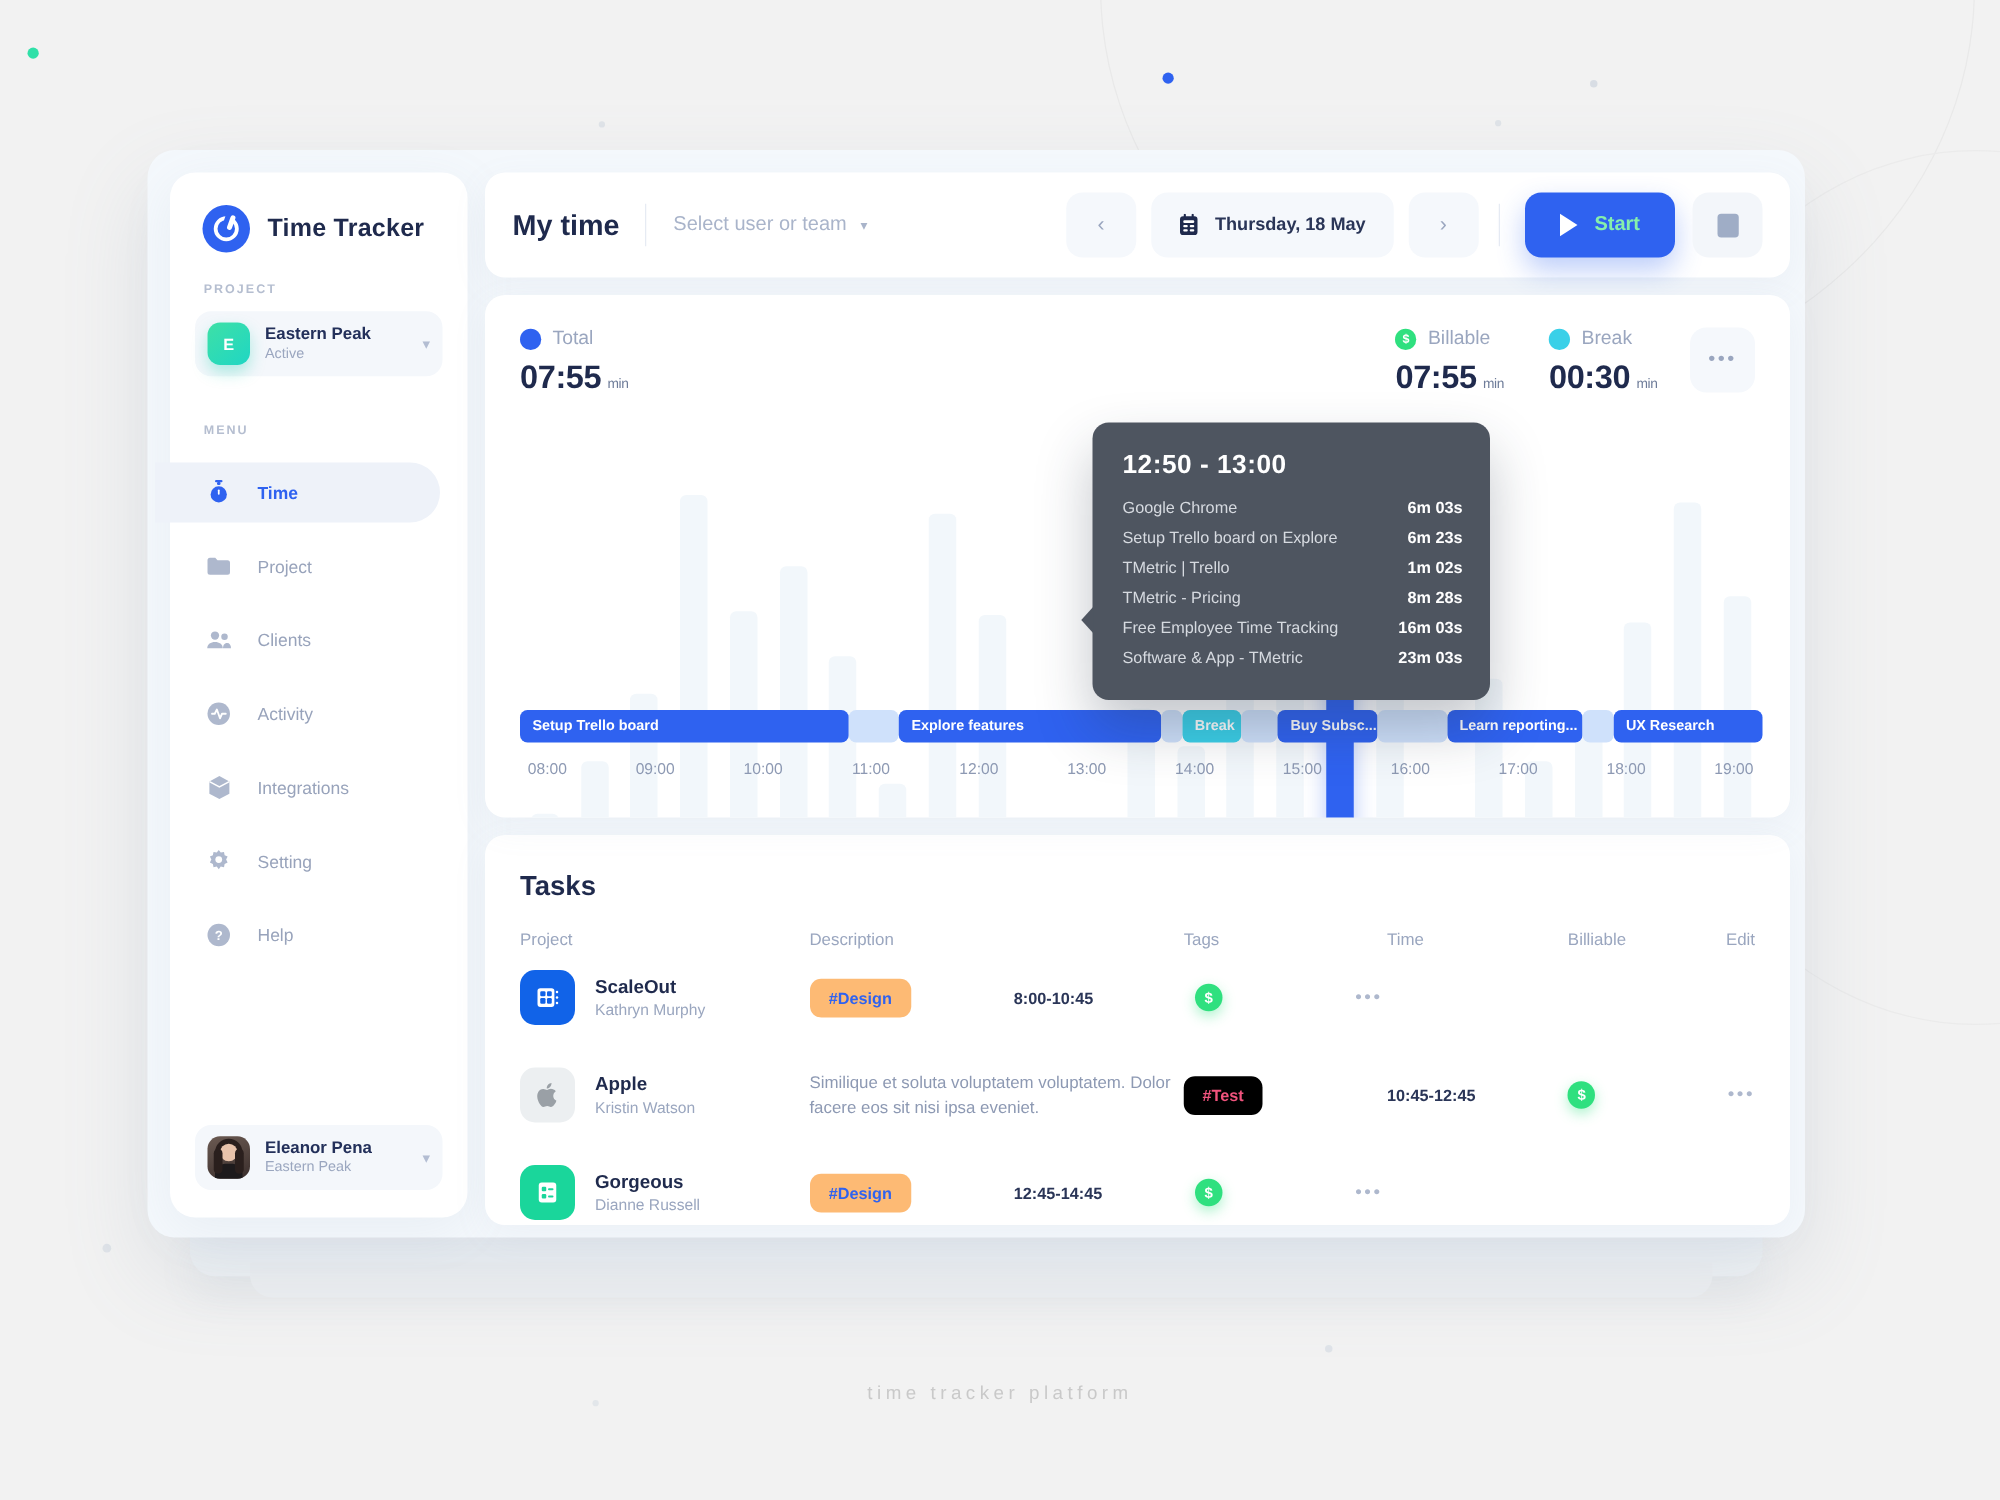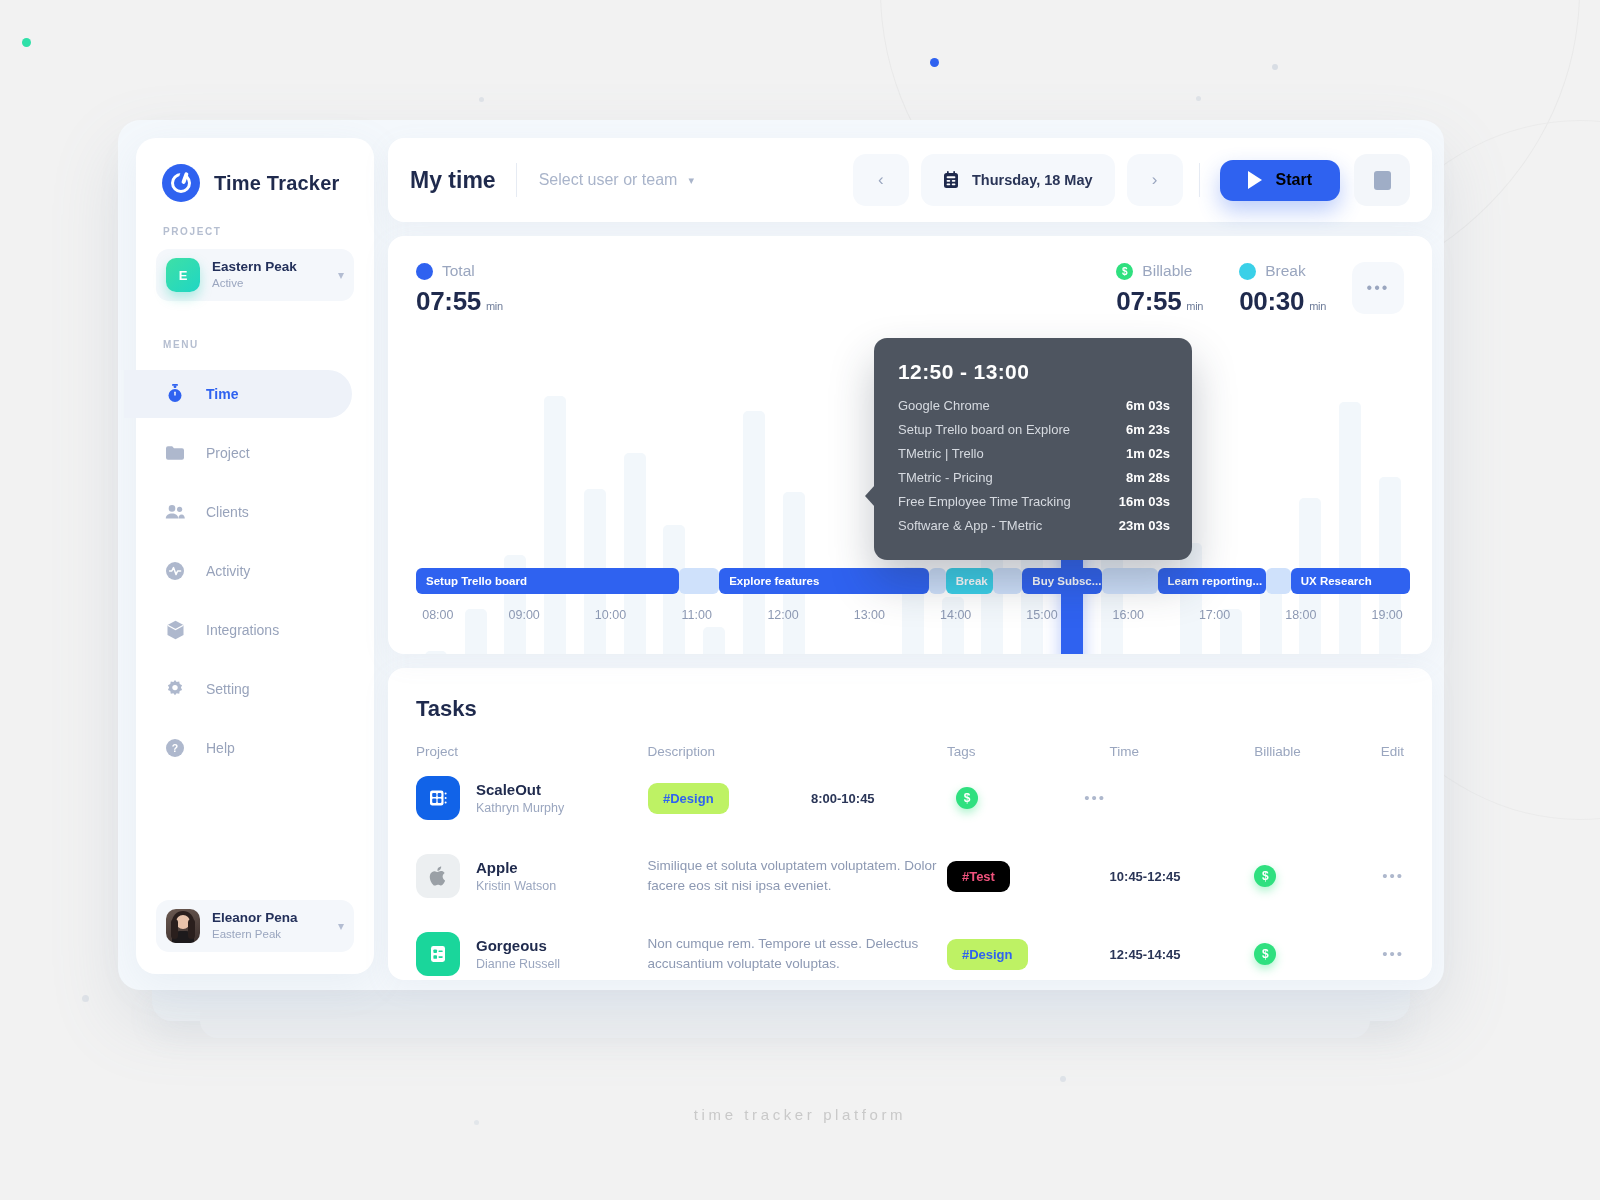--- a/index.html
+++ b/index.html
@@ -139,21 +139,21 @@
     width: 56px; height: 52px; border-radius: 13px; background: #f5f8fc;
     display: flex; align-items: center; justify-content: center;
     color: #9aa6bf; font-size: 17px;
   }
   .date-btn {
     height: 52px; border-radius: 13px; background: #f5f8fc;
     display: flex; align-items: center; gap: 13px; padding: 0 22px;
     margin: 0 12px; font-size: 14.5px; font-weight: 700; color: #2a3557;
   }
   .start-btn {
-    height: 41px; border-radius: 13px; background: #2f62f0; color: #000000;
+    height: 52px; border-radius: 13px; background: #2f62f0; color: #86efac;
     display: flex; align-items: center; gap: 14px; padding: 0 28px;
     font-size: 16px; font-weight: 700; margin-left: 20px;
     box-shadow: 0 10px 22px rgba(47,98,240,.32);
   }
   .play-tri {
     width: 0; height: 0; border-left: 14px solid #fff;
     border-top: 9px solid transparent; border-bottom: 9px solid transparent;
   }
   .stop-btn {
     width: 56px; height: 52px; border-radius: 13px; background: #f3f6fa;
@@ -234,21 +234,21 @@
     width: 44px; height: 44px; border-radius: 12px;
     display: flex; align-items: center; justify-content: center; flex: 0 0 auto;
   }
   .pname { font-size: 15px; font-weight: 700; color: #1f2a4d; }
   .psub { font-size: 12.5px; color: #9aa6bf; margin-top: 3px; }
   .desc { font-size: 13.5px; color: #8d99b3; line-height: 1.45; }
   .tag {
     display: inline-block; padding: 8px 15px; border-radius: 9px;
     font-size: 13px; font-weight: 600;
   }
-  .tag.design { background: #bef264; color: #2f62f0; }
+  .tag.design { background: #fdba74; color: #2f62f0; }
   .tag.test { background: #000000; color: #f0537d; }
   .ttime { font-size: 13px; font-weight: 700; color: #2a3557; }
   .bill-dot {
     width: 22px; height: 22px; border-radius: 50%; background: #2fe07f;
     display: flex; align-items: center; justify-content: center;
     color: #fff; font-size: 12px; font-weight: 700;
     box-shadow: 0 4px 10px rgba(47,224,127,.4);
   }
   .edit-dots { color: #aeb8cd; letter-spacing: 2px; font-size: 15px; }
 </style>
@@ -591,21 +591,20 @@
                   <rect x="11.4" y="7.5" width="4.4" height="1.6" rx=".8" fill="#1ad69b"></rect>
                   <rect x="6.4" y="12.2" width="3.6" height="3.6" rx=".9" fill="#1ad69b"></rect>
                   <rect x="11.4" y="13.3" width="4.4" height="1.6" rx=".8" fill="#1ad69b"></rect>
                 </svg>
               </div>
        <div>
          <div class="pname">Gorgeous</div>
          <div class="psub">Dianne Russell</div>
        </div>
      </div>
-     <div class="c-desc desc">Non cumque rem. Tempore ut esse. Delectus accusantium voluptate voluptas.</div>
      <div class="c-tags"><span class="tag design">#Design</span></div>
      <div class="c-time ttime">12:45-14:45</div>
      <div class="c-bill">
               <span class="bill-dot">$</span>
             </div>
      <div class="c-edit"><span class="edit-dots">•••</span></div>
           </div>
         </div>
     </div>
   </div>

